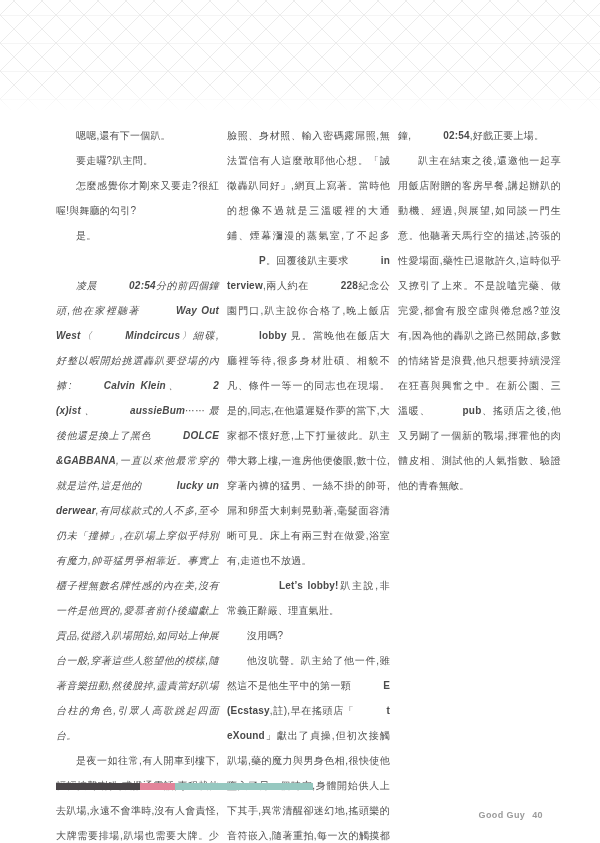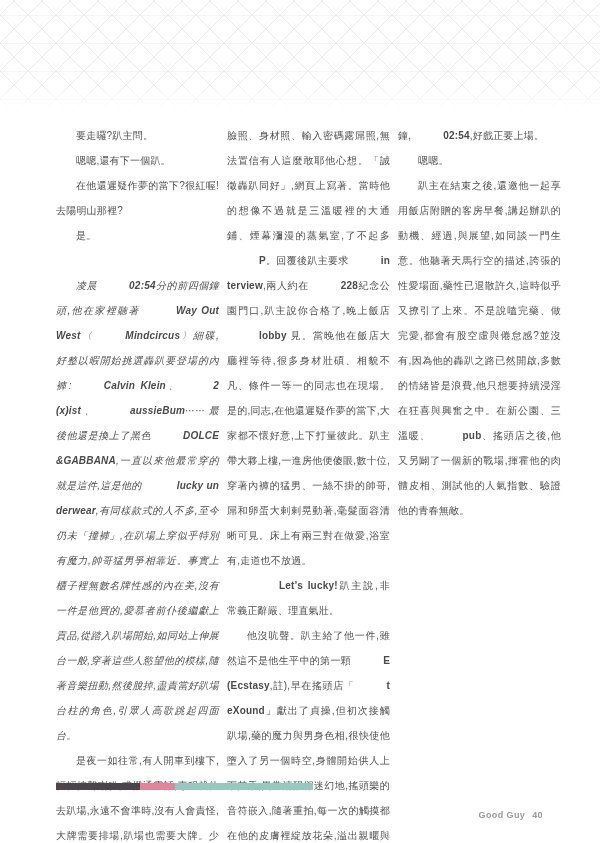--- a/index.html
+++ b/index.html
@@ -46,38 +46,38 @@
         <path d="M0 0 H28 M0 0 L28 28 M28 0 L0 28" stroke="#ececec" stroke-width="1" fill="none"></path>
       </pattern>
     </defs>
     <rect width="600" height="110" fill="url(#tri)"></rect>
   </svg>
   <div class="pattern-fade"></div>
 
   <div class="columns">
 
     <div class="col">
+      <p>嗯嗯,還有下一個趴。</p>
       <p>要走囉?趴主問。</p>
-      <p>嗯嗯,還有下一個趴。</p>
-      <p>在他還遲疑作夢的當下?很紅喔!去陽明山那裡?</p>
+      <p>怎麼感覺你才剛來又要走?很紅喔!與舞廳的勾引?</p>
       <p>是。</p>
       <p class="gap">凌晨<span class="en">02:54</span>分的前四個鐘頭,他在家裡聽著 <span class="en">Way Out West</span>〈<span class="en">Mindcircus</span>〉細碟,好整以暇開始挑選轟趴要登場的內褲:<span class="en">Calvin Klein</span>、<span class="en">2(x)ist</span>、<span class="en">aussieBum</span>⋯⋯最後他還是換上了黑色<span class="en">DOLCE&amp;GABBANA</span>,一直以來他最常穿的就是這件,這是他的 <span class="en">lucky underwear</span>,有同樣款式的人不多,至今仍未「撞褲」,在趴場上穿似乎特別有魔力,帥哥猛男爭相靠近。事實上櫃子裡無數名牌性感的內在美,沒有一件是他買的,愛慕者前仆後繼獻上貢品,從踏入趴場開始,如同站上伸展台一般,穿著這些人慾望他的模樣,隨著音樂扭動,然後脫掉,盡責當好趴場台柱的角色,引眾人高歌跳起四面台。</p>
       <p>是夜一如往常,有人開車到樓下,輕輕按聲喇叭,或撥通電話,專程載他去趴場,永遠不會準時,沒有人會責怪,大牌需要排場,趴場也需要大牌。少了條件好的人撐場,派對一點兒都不好玩。</p>
 
     </div>
 
     <div class="col">
       <p class="cont">臉照、身材照、輸入密碼露屌照,無法置信有人這麼敢耶他心想。「誠徵轟趴同好」,網頁上寫著。當時他的想像不過就是三溫暖裡的大通鋪、煙幕瀰漫的蒸氣室,了不起多<span class="en">P</span>。回覆後趴主要求<span class="en">interview</span>,兩人約在<span class="en">228</span>紀念公園門口,趴主說你合格了,晚上飯店 <span class="en">lobby </span>見。當晚他在飯店大廳裡等待,很多身材壯碩、相貌不凡、條件一等一的同志也在現場。是的,同志,在他還遲疑作夢的當下,大家都不懷好意,上下打量彼此。趴主帶大夥上樓,一進房他便傻眼,數十位,穿著內褲的猛男、一絲不掛的帥哥,屌和卵蛋大剌剌晃動著,毫髮面容清晰可見。床上有兩三對在做愛,浴室有,走道也不放過。</p>
-      <p><span class="en">Let’s lucky!</span>趴主說,非常義正辭嚴、理直氣壯。</p>
+      <p><span class="en">Let’s lobby!</span>趴主說,非常義正辭嚴、理直氣壯。</p>
+      <p>沒用嗎?</p>
       <p>他沒吭聲。趴主給了他一件,雖然這不是他生平中的第一顆<span class="en">E(Ecstasy</span>,註),早在搖頭店「<span class="en">teXound</span>」獻出了貞操,但初次接觸趴場,藥的魔力與男身色相,很快使他墮入了另一個時空,身體開始供人上下其手,異常清醒卻迷幻地,搖頭樂的音符嵌入,隨著重拍,每一次的觸摸都在他的皮膚裡綻放花朵,溢出親暱與愛憐的蜜汁,他整個人融進皎潔的月光。解放吧!有個聲音在心底深處吶喊,幽暗而細微,卻格外清楚,之後便什麼都來了。他看了床邊的電子</p>
     </div>
 
     <div class="col">
       <p class="cont">鐘,<span class="en">02:54</span>,好戲正要上場。</p>
-      <p>嗯嗯。</p>
       <p>趴主在結束之後,還邀他一起享用飯店附贈的客房早餐,講起辦趴的動機、經過,與展望,如同談一門生意。他聽著天馬行空的描述,誇張的性愛場面,藥性已退散許久,這時似乎又撩引了上來。不是說嗑完藥、做完愛,都會有股空虛與倦怠感?並沒有,因為他的轟趴之路已然開啟,多數的情緒皆是浪費,他只想要持續浸淫在狂喜與興奮之中。在新公園、三溫暖、<span class="en">pub</span>、搖頭店之後,他又另闢了一個新的戰場,揮霍他的肉體皮相、測試他的人氣指數、驗證他的青春無敵。</p>
 
     </div>
 
   </div>
 
   <div class="divider-bar">
     <span class="seg seg-dark"></span>
     <span class="seg seg-pink"></span>
     <span class="seg seg-teal"></span>

